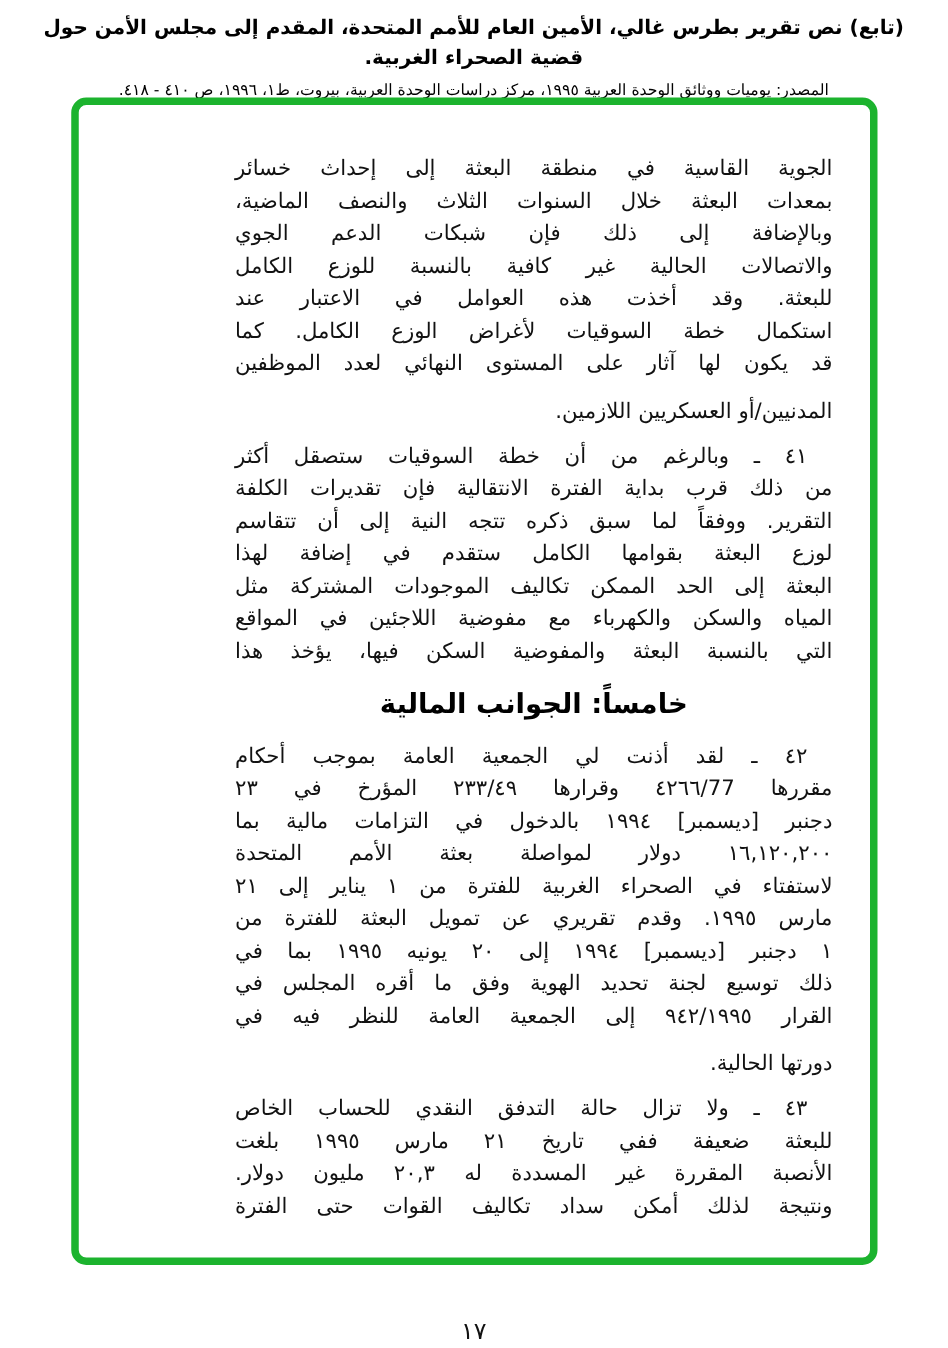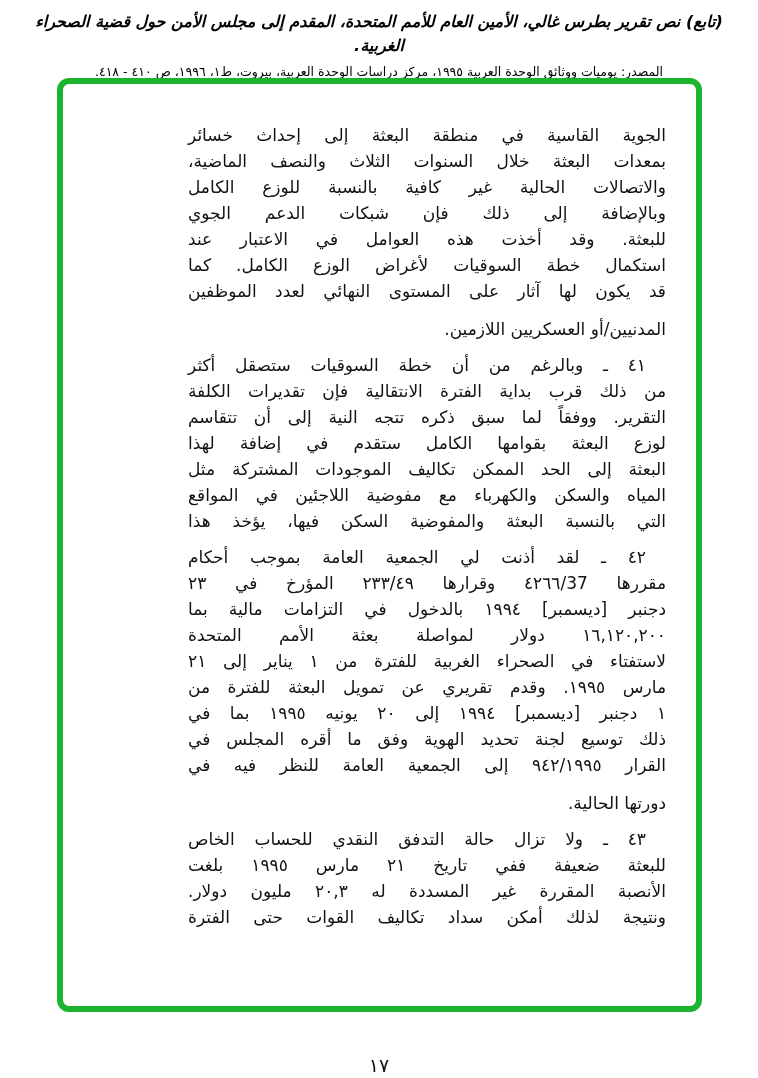--- a/index.html
+++ b/index.html
@@ -6,21 +6,21 @@
   body {
     width:758px; height:1078px; position:relative;
     background:#ffffff;
     font-family:"DejaVu Sans", sans-serif;
     overflow:hidden;
   }
   .header {
     position:absolute; top:10px; left:0; width:758px;
     text-align:center; direction:rtl; color:#000;
   }
-  .header-title { font-size:16px; font-weight:bold; line-height:24px; padding:0 18px;font-style:italic; }
+  .header-title { font-size:16px; font-weight:bold; line-height:24px; padding:0 18px; }
   .header-source { font-size:12.5px; font-weight:normal; line-height:20px; margin-top:4px; padding:0 30px; }
   .green-box {
     position:absolute; left:57px; top:78px; width:645px; height:934px;
     box-sizing:border-box;
     border:6px solid #1cb32e;
     border-radius:12px;
     background:#ffffff;
   }
   .text-column {
     position:absolute; top:38px; right:30px; width:478px;
@@ -46,42 +46,43 @@
   <div class="header-title">(تابع) نص تقرير بطرس غالي، الأمين العام للأمم المتحدة، المقدم إلى مجلس الأمن حول قضية الصحراء الغربية.</div>
   <div class="header-source">المصدر: يوميات ووثائق الوحدة العربية ١٩٩٥، مركز دراسات الوحدة العربية، بيروت، ط١، ١٩٩٦، ص ٤١٠ - ٤١٨.</div>
 </div>
 
 <div class="green-box" style="border-color: rgb(28, 179, 46);">
   <div class="text-column">
 
     <div class="para">
         <div class="line">الجوية القاسية في منطقة البعثة إلى إحداث خسائر</div>
         <div class="line">بمعدات البعثة خلال السنوات الثلاث والنصف الماضية،</div>
+        <div class="line">وبالإضافة إلى ذلك فإن شبكات الدعم الجوي</div>
         <div class="line">والاتصالات الحالية غير كافية بالنسبة للوزع الكامل</div>
-        <div class="line">وبالإضافة إلى ذلك فإن شبكات الدعم الجوي</div>
         <div class="line">للبعثة. وقد أخذت هذه العوامل في الاعتبار عند</div>
         <div class="line">استكمال خطة السوقيات لأغراض الوزع الكامل. كما</div>
         <div class="line">قد يكون لها آثار على المستوى النهائي لعدد الموظفين</div>
         <div class="line last-right">المدنيين/أو العسكريين اللازمين.</div>
       </div>
 
     <div class="para numbered">
         <div class="line">٤١ ـ وبالرغم من أن خطة السوقيات ستصقل أكثر</div>
         <div class="line">من ذلك قرب بداية الفترة الانتقالية فإن تقديرات الكلفة</div>
         <div class="line">التقرير. ووفقاً لما سبق ذكره تتجه النية إلى أن تتقاسم</div>
         <div class="line">لوزع البعثة بقوامها الكامل ستقدم في إضافة لهذا</div>
         <div class="line">البعثة إلى الحد الممكن تكاليف الموجودات المشتركة مثل</div>
         <div class="line">المياه والسكن والكهرباء مع مفوضية اللاجئين في المواقع</div>
         <div class="line">التي بالنسبة البعثة والمفوضية السكن فيها، يؤخذ هذا</div>
       </div>
 
+    <div class="section-heading">خامساً: الجوانب المالية</div>
 
     <div class="para numbered">
         <div class="line">٤٢ ـ لقد أذنت لي الجمعية العامة بموجب أحكام</div>
-        <div class="line">مقررها ٤٢٦٦/37 وقرارها ٢٣٣/٤٩ المؤرخ في ٢٣</div>
+        <div class="line">مقررها ٤٢٦٦/77 وقرارها ٢٣٣/٤٩ المؤرخ في ٢٣</div>
         <div class="line">دجنبر [ديسمبر] ١٩٩٤ بالدخول في التزامات مالية بما</div>
         <div class="line">١٦,١٢٠,٢٠٠ دولار لمواصلة بعثة الأمم المتحدة</div>
         <div class="line">لاستفتاء في الصحراء الغربية للفترة من ١ يناير إلى ٢١</div>
         <div class="line">مارس ١٩٩٥. وقدم تقريري عن تمويل البعثة للفترة من</div>
         <div class="line">١ دجنبر [ديسمبر] ١٩٩٤ إلى ٢٠ يونيه ١٩٩٥ بما في</div>
         <div class="line">ذلك توسيع لجنة تحديد الهوية وفق ما أقره المجلس في</div>
         <div class="line">القرار ٩٤٢/١٩٩٥ إلى الجمعية العامة للنظر فيه في</div>
         <div class="line last-right">دورتها الحالية.</div>
       </div>
 

